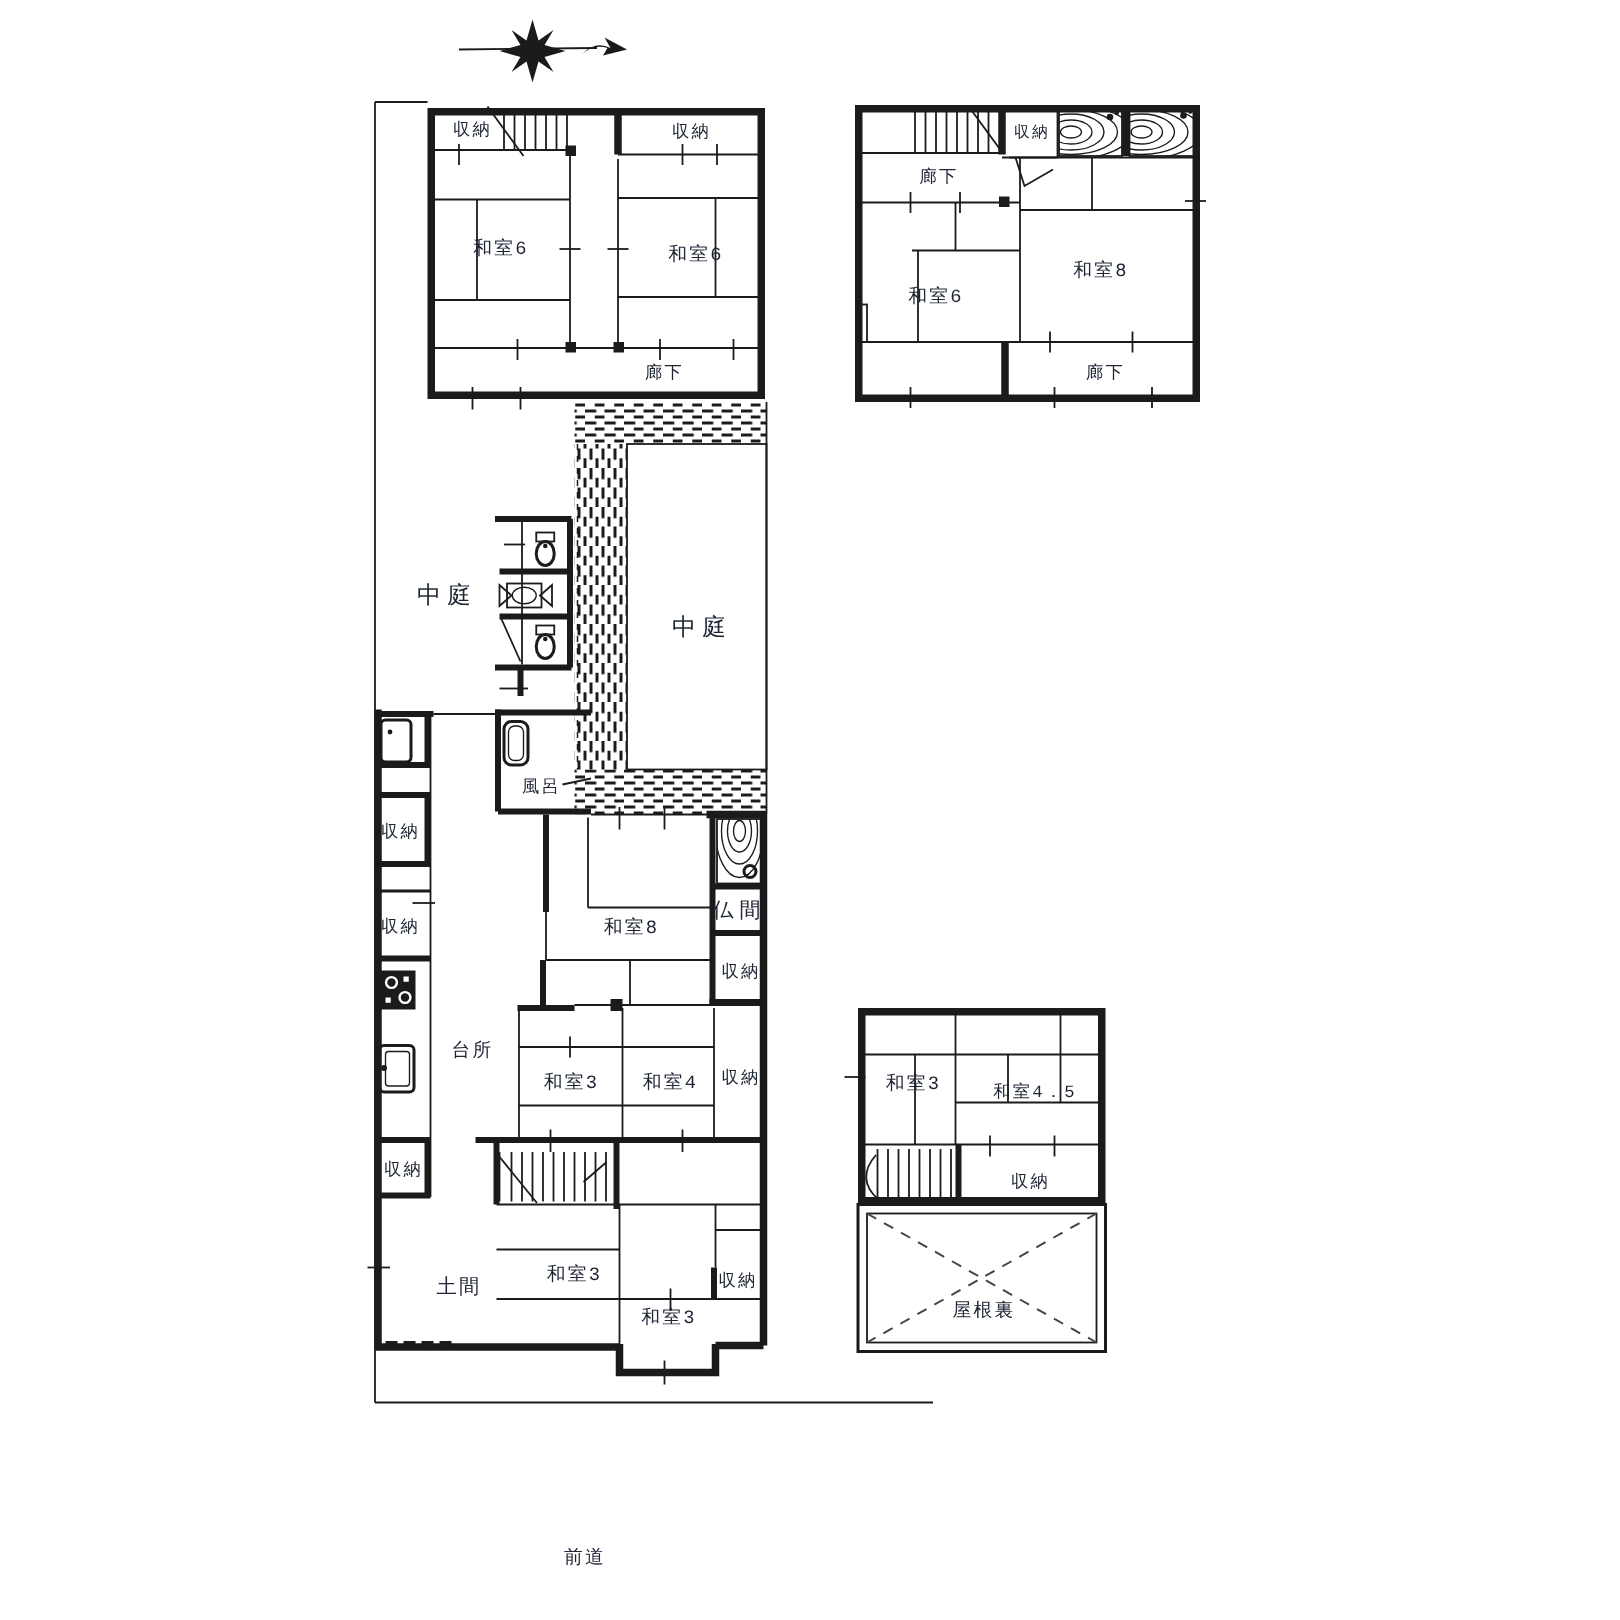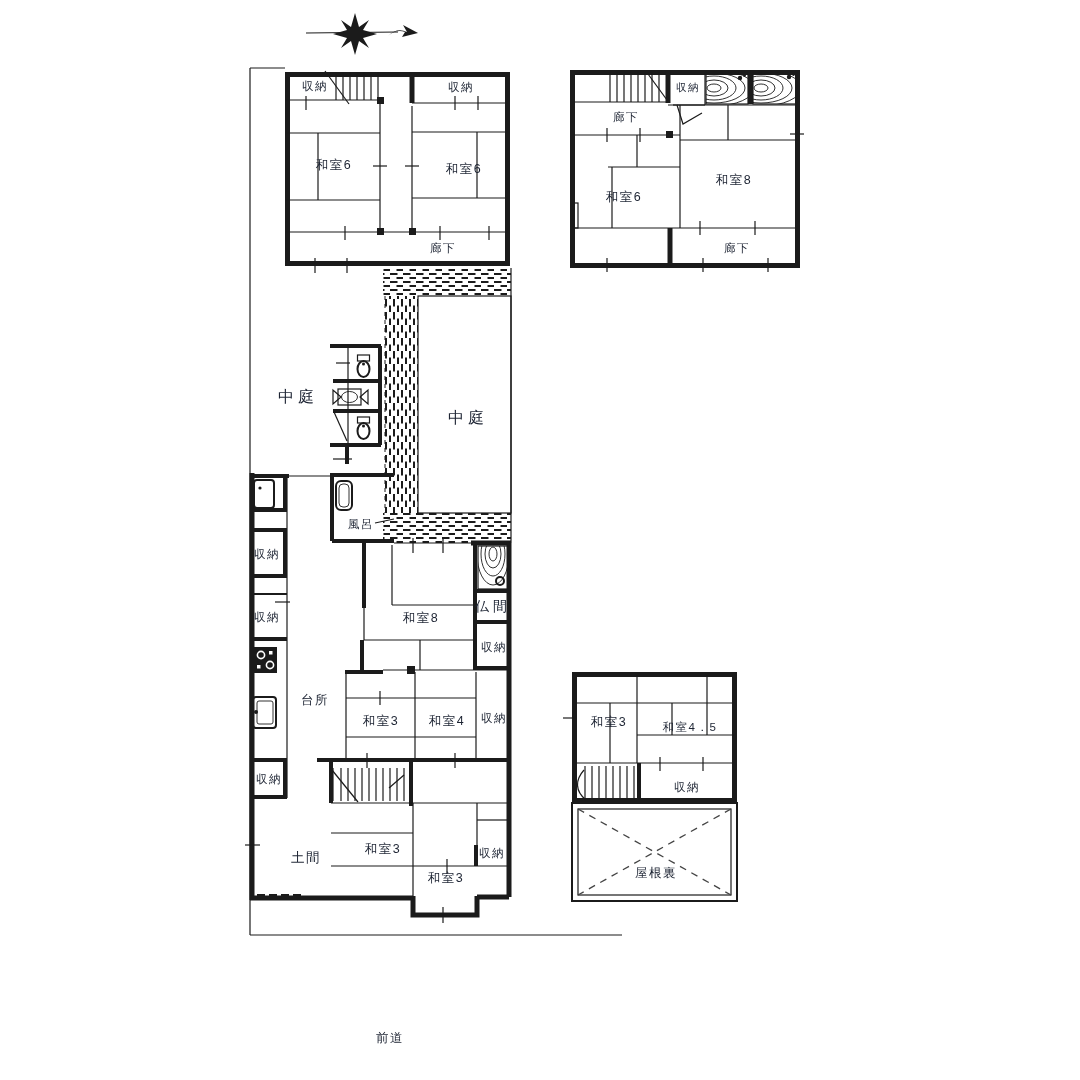--- a/index.html
+++ b/index.html
@@ -1,17 +1,17 @@
 <!DOCTYPE html>
 <html><head>
 <meta charset="utf-8">
 <style>
   html,body{margin:0;padding:0;background:#ffffff;}
   .canvas{position:relative;width:1080px;height:1080px;background:#ffffff;overflow:hidden;
-          font-family:Liberation Sans, sans-serif;}
+          font-family:Liberation Mono, monospace;}
   svg{position:absolute;left:0;top:0;}
   
   .w5{stroke:#1b1b1b;stroke-width:5;fill:none;}
   .w4{stroke:#1b1b1b;stroke-width:4;fill:none;}
   .w2{stroke:#1b1b1b;stroke-width:2;fill:none;}
   .t{stroke:#1b1b1b;stroke-width:1.2;fill:none;}
   .t08{stroke:#1b1b1b;stroke-width:0.9;fill:none;}
   .dash{stroke:#444;stroke-width:1.3;fill:none;stroke-dasharray:7 6;}
   .dashb{stroke:#1b1b1b;stroke-width:1;fill:none;stroke-dasharray:4 4;}
   .blk{fill:#1b1b1b;stroke:none;}

